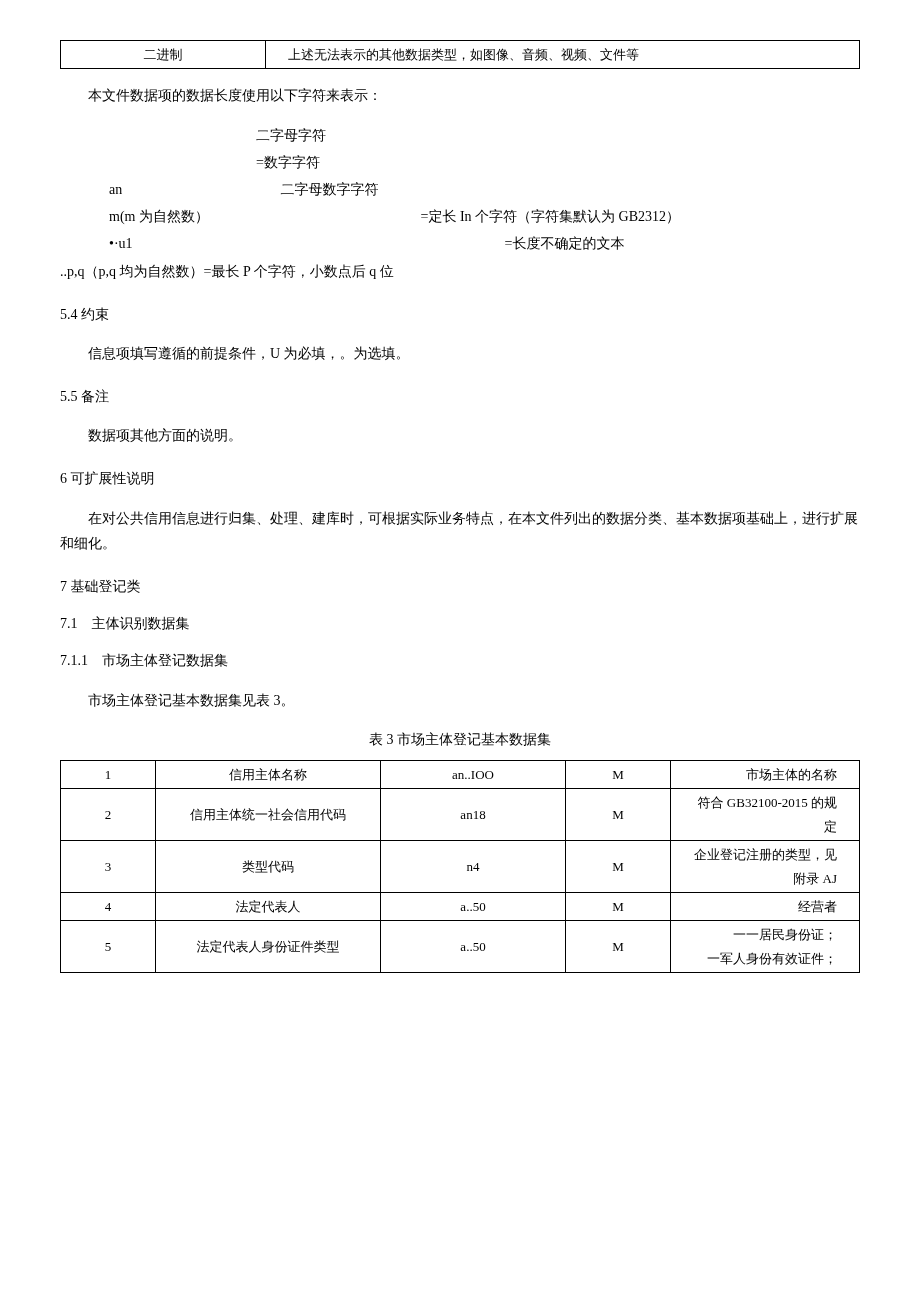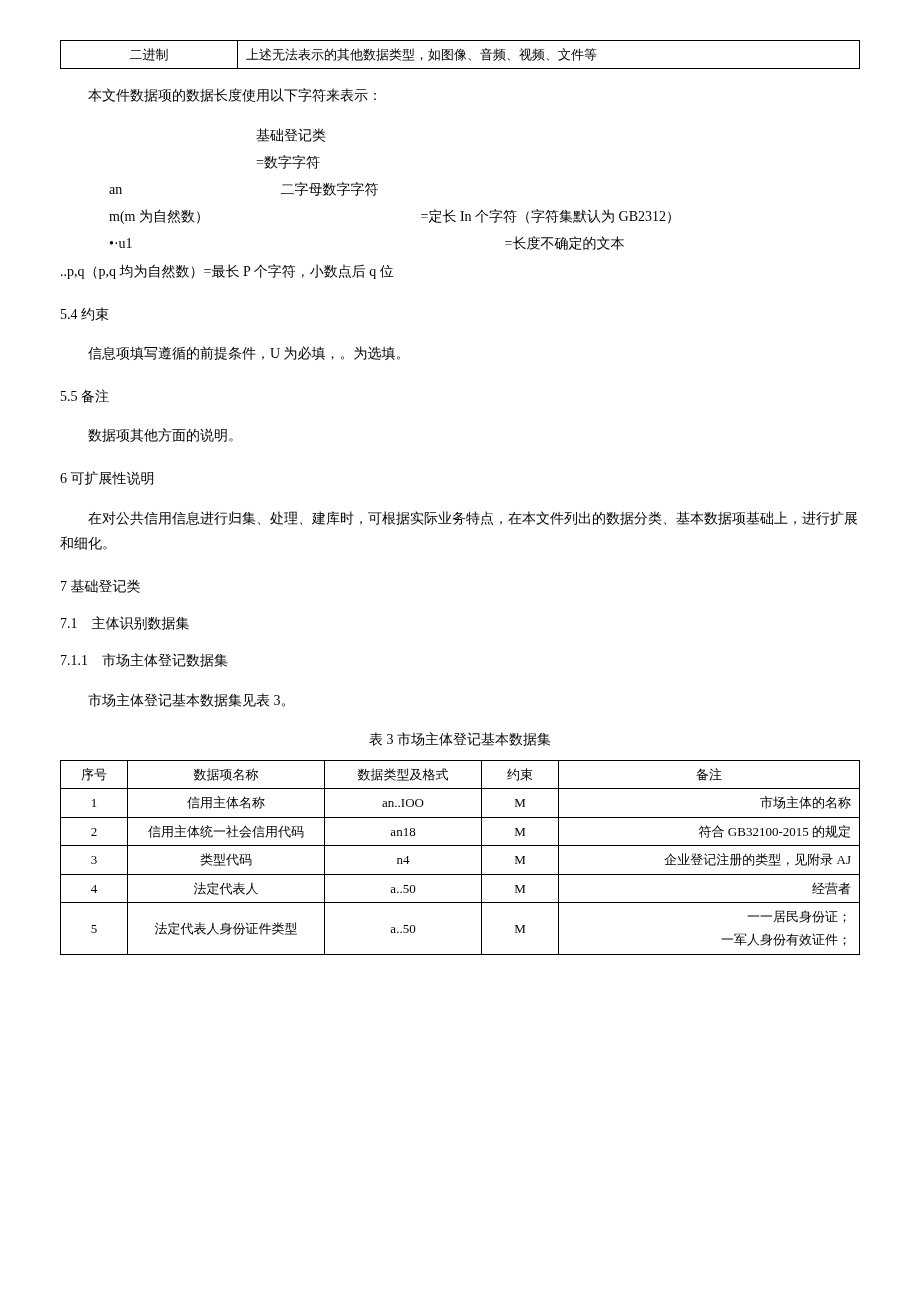--- a/index.html
+++ b/index.html
@@ -12,21 +12,21 @@
     width: 800px;
     line-height: 1.8;
   }
   table {
     border-collapse: collapse;
     width: 100%;
     margin: 0;
   }
   td, th {
     border: 1px solid #000;
-    padding: 2px 8px;
+    padding: 2px 22px;
     font-size: 13px;
     text-align: center;
     vertical-align: middle;
   }
   .top-table td:first-child {
     width: 160px;
     text-align: center;
   }
   .top-table td:last-child {
     text-align: left;
@@ -76,21 +76,21 @@
 <table class="top-table">
   <tbody>
       <tr>
     <td>二进制</td>
     <td>上述无法表示的其他数据类型，如图像、音频、视频、文件等</td>
   </tr>
 </tbody>
   </table>
 
 <p class="indent1">本文件数据项的数据长度使用以下字符来表示：</p>
-<p class="indent2">基础登记类</p>
+<p class="indent2">二字母字符</p>
 <p class="indent2">=数字字符</p>
 <p class="indent-an">
   <span style="display:inline-block;width:12em;">an</span>
   <span>二字母数字字符</span>
 </p>
 <p class="indent-m">
   <span style="display:inline-block;width:22em;">m(m 为自然数）</span>
   <span>=定长 In 个字符（字符集默认为 GB2312）</span>
 </p>
 <p class="indent-m">
@@ -110,27 +110,20 @@
 
 <p class="section-num">7 基础登记类</p>
 <p class="section-sub">7.1 主体识别数据集</p>
 <p class="section-sub">7.1.1 市场主体登记数据集</p>
 <p class="indent1">市场主体登记基本数据集见表 3。</p>
 
 <p class="table-caption">表 3 市场主体登记基本数据集</p>
 
 <table class="data-table">
   <tbody>
-      <tr class="header">
-    <td>序号</td>
-    <td>数据项名称</td>
-    <td>数据类型及格式</td>
-    <td>约束</td>
-    <td style="text-align:center;">备注</td>
-  </tr>
   <tr class="dashed">
     <td>1</td>
     <td>信用主体名称</td>
     <td>an..IOO</td>
     <td>M</td>
     <td>市场主体的名称</td>
   </tr>
   <tr class="dashed">
     <td>2</td>
     <td>信用主体统一社会信用代码</td>

